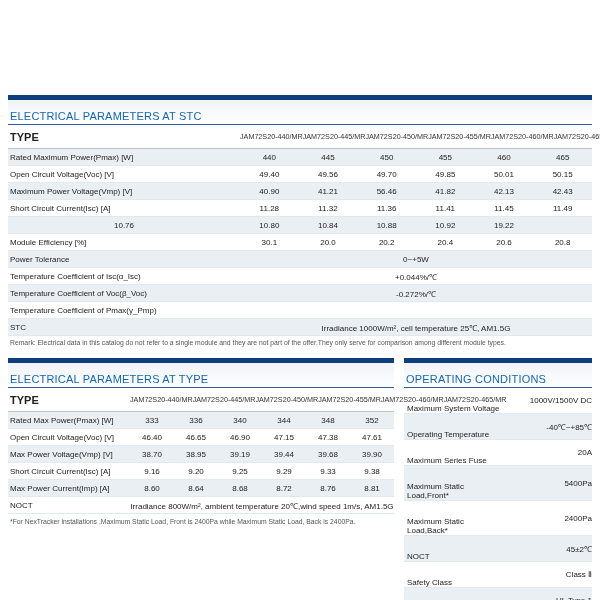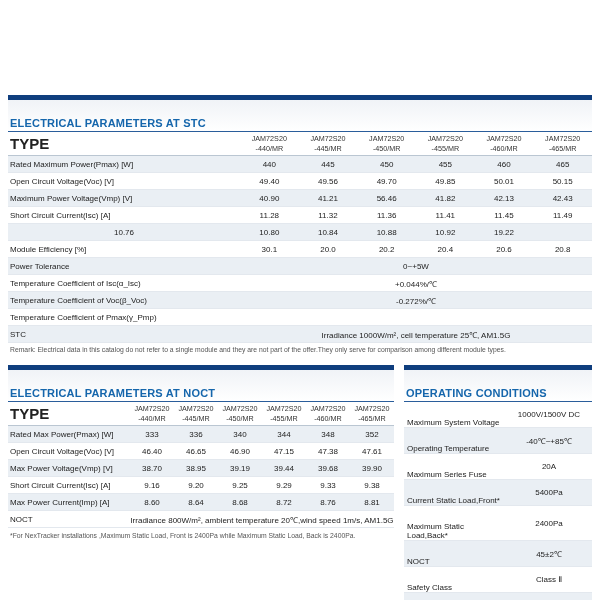--- a/index.html
+++ b/index.html
@@ -1,40 +1,40 @@
 <!DOCTYPE html>
 <html style="--accent: #1566ac; --bar: #0f3e7e; --zebra: #eaeff4;"><head>
 <meta charset="utf-8">
 <style>
   *{box-sizing:border-box;margin:0;padding:0;}
   html,body{width:600px;height:600px;background:#ffffff;font-family:"Liberation Sans",sans-serif;color:#222;}
   .page{width:600px;height:600px;padding:95px 8px 0;overflow:hidden;}
   .section-bar{height:5px;background:var(--bar,#0f3e7e);}
-  .section-title{font-size:11px;font-weight:bold;color:var(--accent,#1566ac);padding:17px 2px 2px;letter-spacing:.2px;background:linear-gradient(#f0f3f7,#ffffff);border-bottom:1px solid #2a5d9b;}
+  .section-title{font-size:11px;font-weight:normal;color:var(--accent,#1566ac);padding:10px 2px 2px;letter-spacing:.2px;background:linear-gradient(#f0f3f7,#ffffff);border-bottom:1px solid #2a5d9b;}
   .t-row{display:grid;align-items:center;min-height:17px;border-bottom:1px solid #e3e8ee;font-size:8px;}
   #stc-table .t-row{grid-template-columns:232px repeat(6,1fr);}
   #stc-table .t-row.t-span{grid-template-columns:232px 1fr;}
   #noct-table .t-row{grid-template-columns:122px repeat(6,1fr);}
   #noct-table .t-row.t-span{grid-template-columns:122px 1fr;}
   .t-head{min-height:24px;border-bottom:1px solid #bac6d2;}
   .t-label{padding-left:2px;}
-  .t-headlabel{font-weight:bold;font-size:15px;}
+  .t-headlabel{font-weight:bold;font-size:11px;}
   .t-cell{text-align:center;}
-  .t-colhead{display:flex;flex-direction:column;line-height:1.3;font-size:7.2px;color:#333;}
+  .t-colhead{display:flex;flex-direction:row;line-height:1.3;font-size:7.2px;color:#333;}
   .t-spanvalue{text-align:center;}
   #stc-table .t-row:nth-child(even),
   #noct-table .t-row:nth-child(even){background:var(--zebra,#eaeff4);}
   .remark{font-size:6.8px;color:#555;padding:3px 2px 4px;}
   .bottom{display:flex;gap:10px;margin-top:8px;}
   .left-col{width:386px;}
   .right-col{flex:1;}
   .op-row{display:flex;align-items:center;min-height:16.5px;border-bottom:1px solid #e3e8ee;font-size:8px;}
   #op-table .op-row:nth-child(even){background:var(--zebra,#eaeff4);}
   .op-label{flex:1;padding-left:3px;margin-top:16px;}
-  .op-value{width:86px;text-align:center;}
+  .op-value{width:86px;text-align:right;}
   .footnote{font-size:6.8px;color:#555;padding:4px 2px;}
 </style>
 </head>
 <body>
 
 <div class="page">
 
   <div class="section">
     <div class="section-bar"></div>
     <div class="section-title">ELECTRICAL PARAMETERS AT STC</div>
@@ -138,21 +138,21 @@
           <div class="t-label">STC</div>
           <div class="t-spanvalue">Irradiance 1000W/m², cell temperature 25℃, AM1.5G</div>
         </div>
       </div>
     <div class="remark">Remark: Electrical data in this catalog do not refer to a single module and they are not part of the offer.They only serve for comparison among different module types.</div>
   </div>
 
   <div class="bottom">
     <div class="left-col section">
       <div class="section-bar"></div>
-      <div class="section-title">ELECTRICAL PARAMETERS AT NOCT</div>
+      <div class="section-title">ELECTRICAL PARAMETERS AT TYPE</div>
       <div id="noct-table">
           <div class="t-row t-head">
             <div class="t-label t-headlabel">TYPE</div>
             <div class="t-cell t-colhead">
               <span>JAM72S20</span>
               <span>-440/MR</span>
             </div>
             <div class="t-cell t-colhead">
               <span>JAM72S20</span>
               <span>-445/MR</span>
@@ -237,21 +237,21 @@
           </div>
           <div class="op-row">
             <div class="op-label">Operating Temperature</div>
             <div class="op-value">-40℃~+85℃</div>
           </div>
           <div class="op-row">
             <div class="op-label">Maximum Series Fuse</div>
             <div class="op-value">20A</div>
           </div>
           <div class="op-row">
-            <div class="op-label">Current Static Load,Front*</div>
+            <div class="op-label">Maximum Static Load,Front*</div>
             <div class="op-value">5400Pa</div>
           </div>
           <div class="op-row">
             <div class="op-label">Maximum Static Load,Back*</div>
             <div class="op-value">2400Pa</div>
           </div>
           <div class="op-row">
             <div class="op-label">NOCT</div>
             <div class="op-value">45±2℃</div>
           </div>

